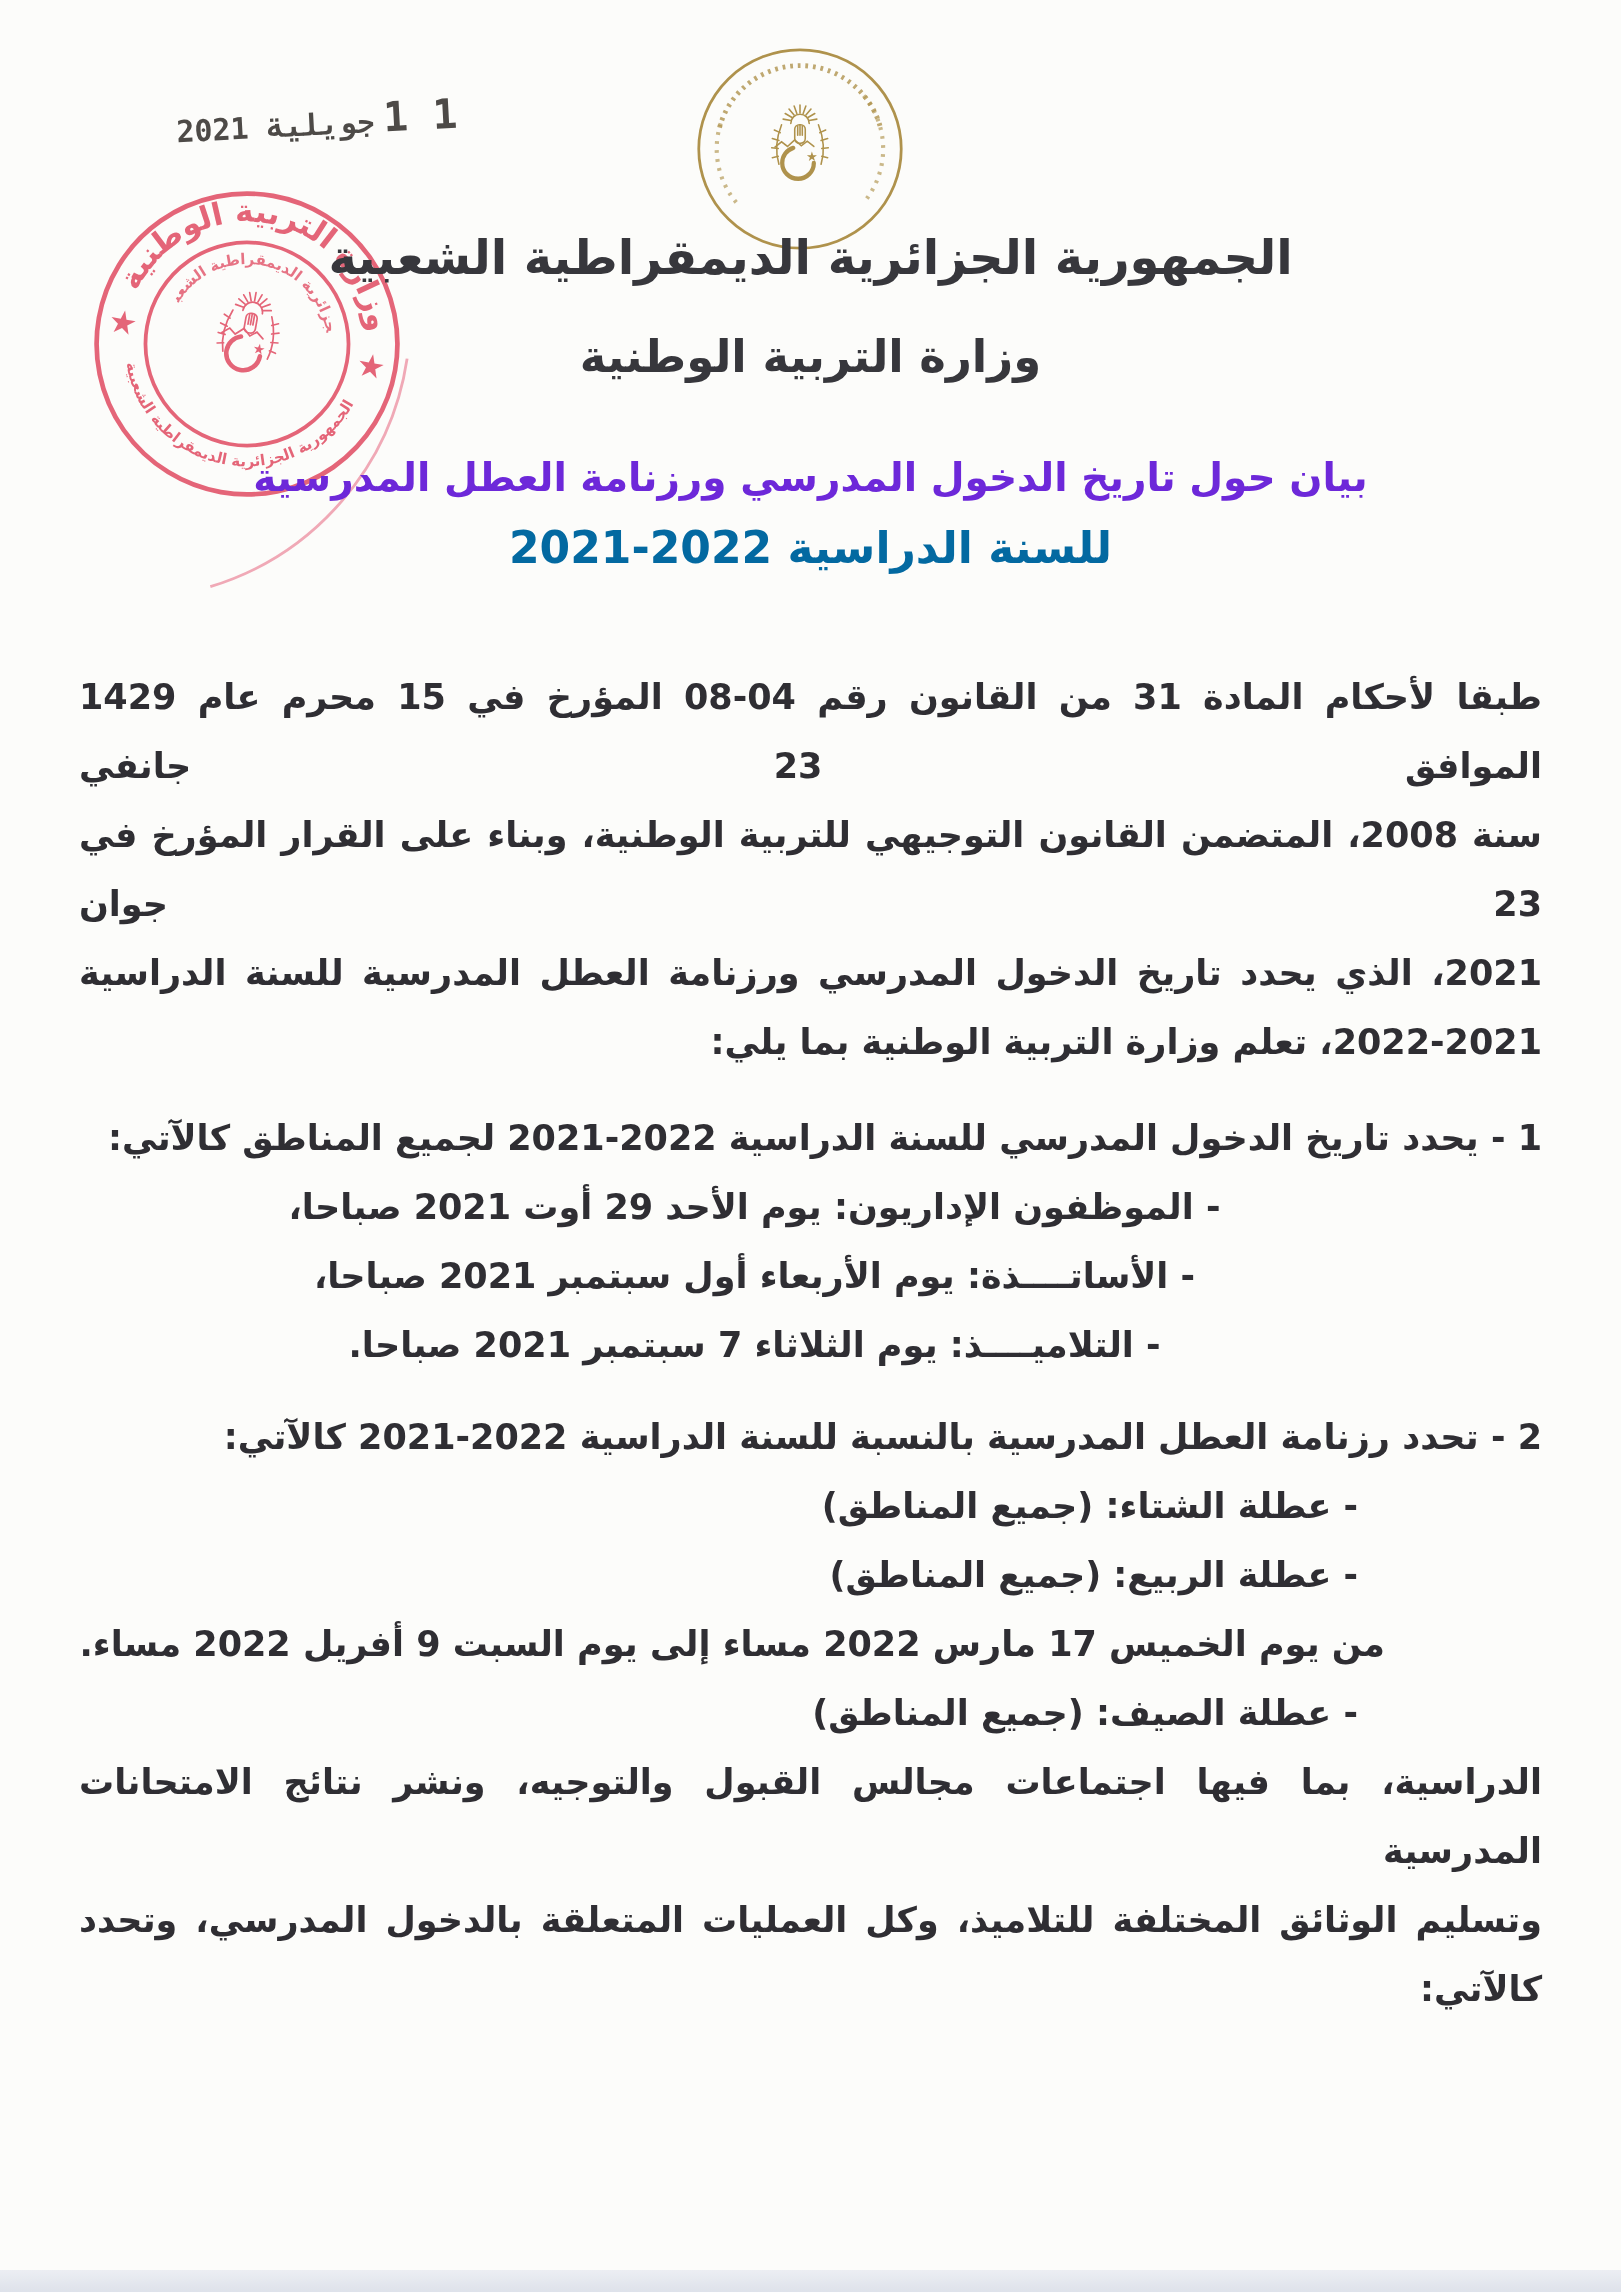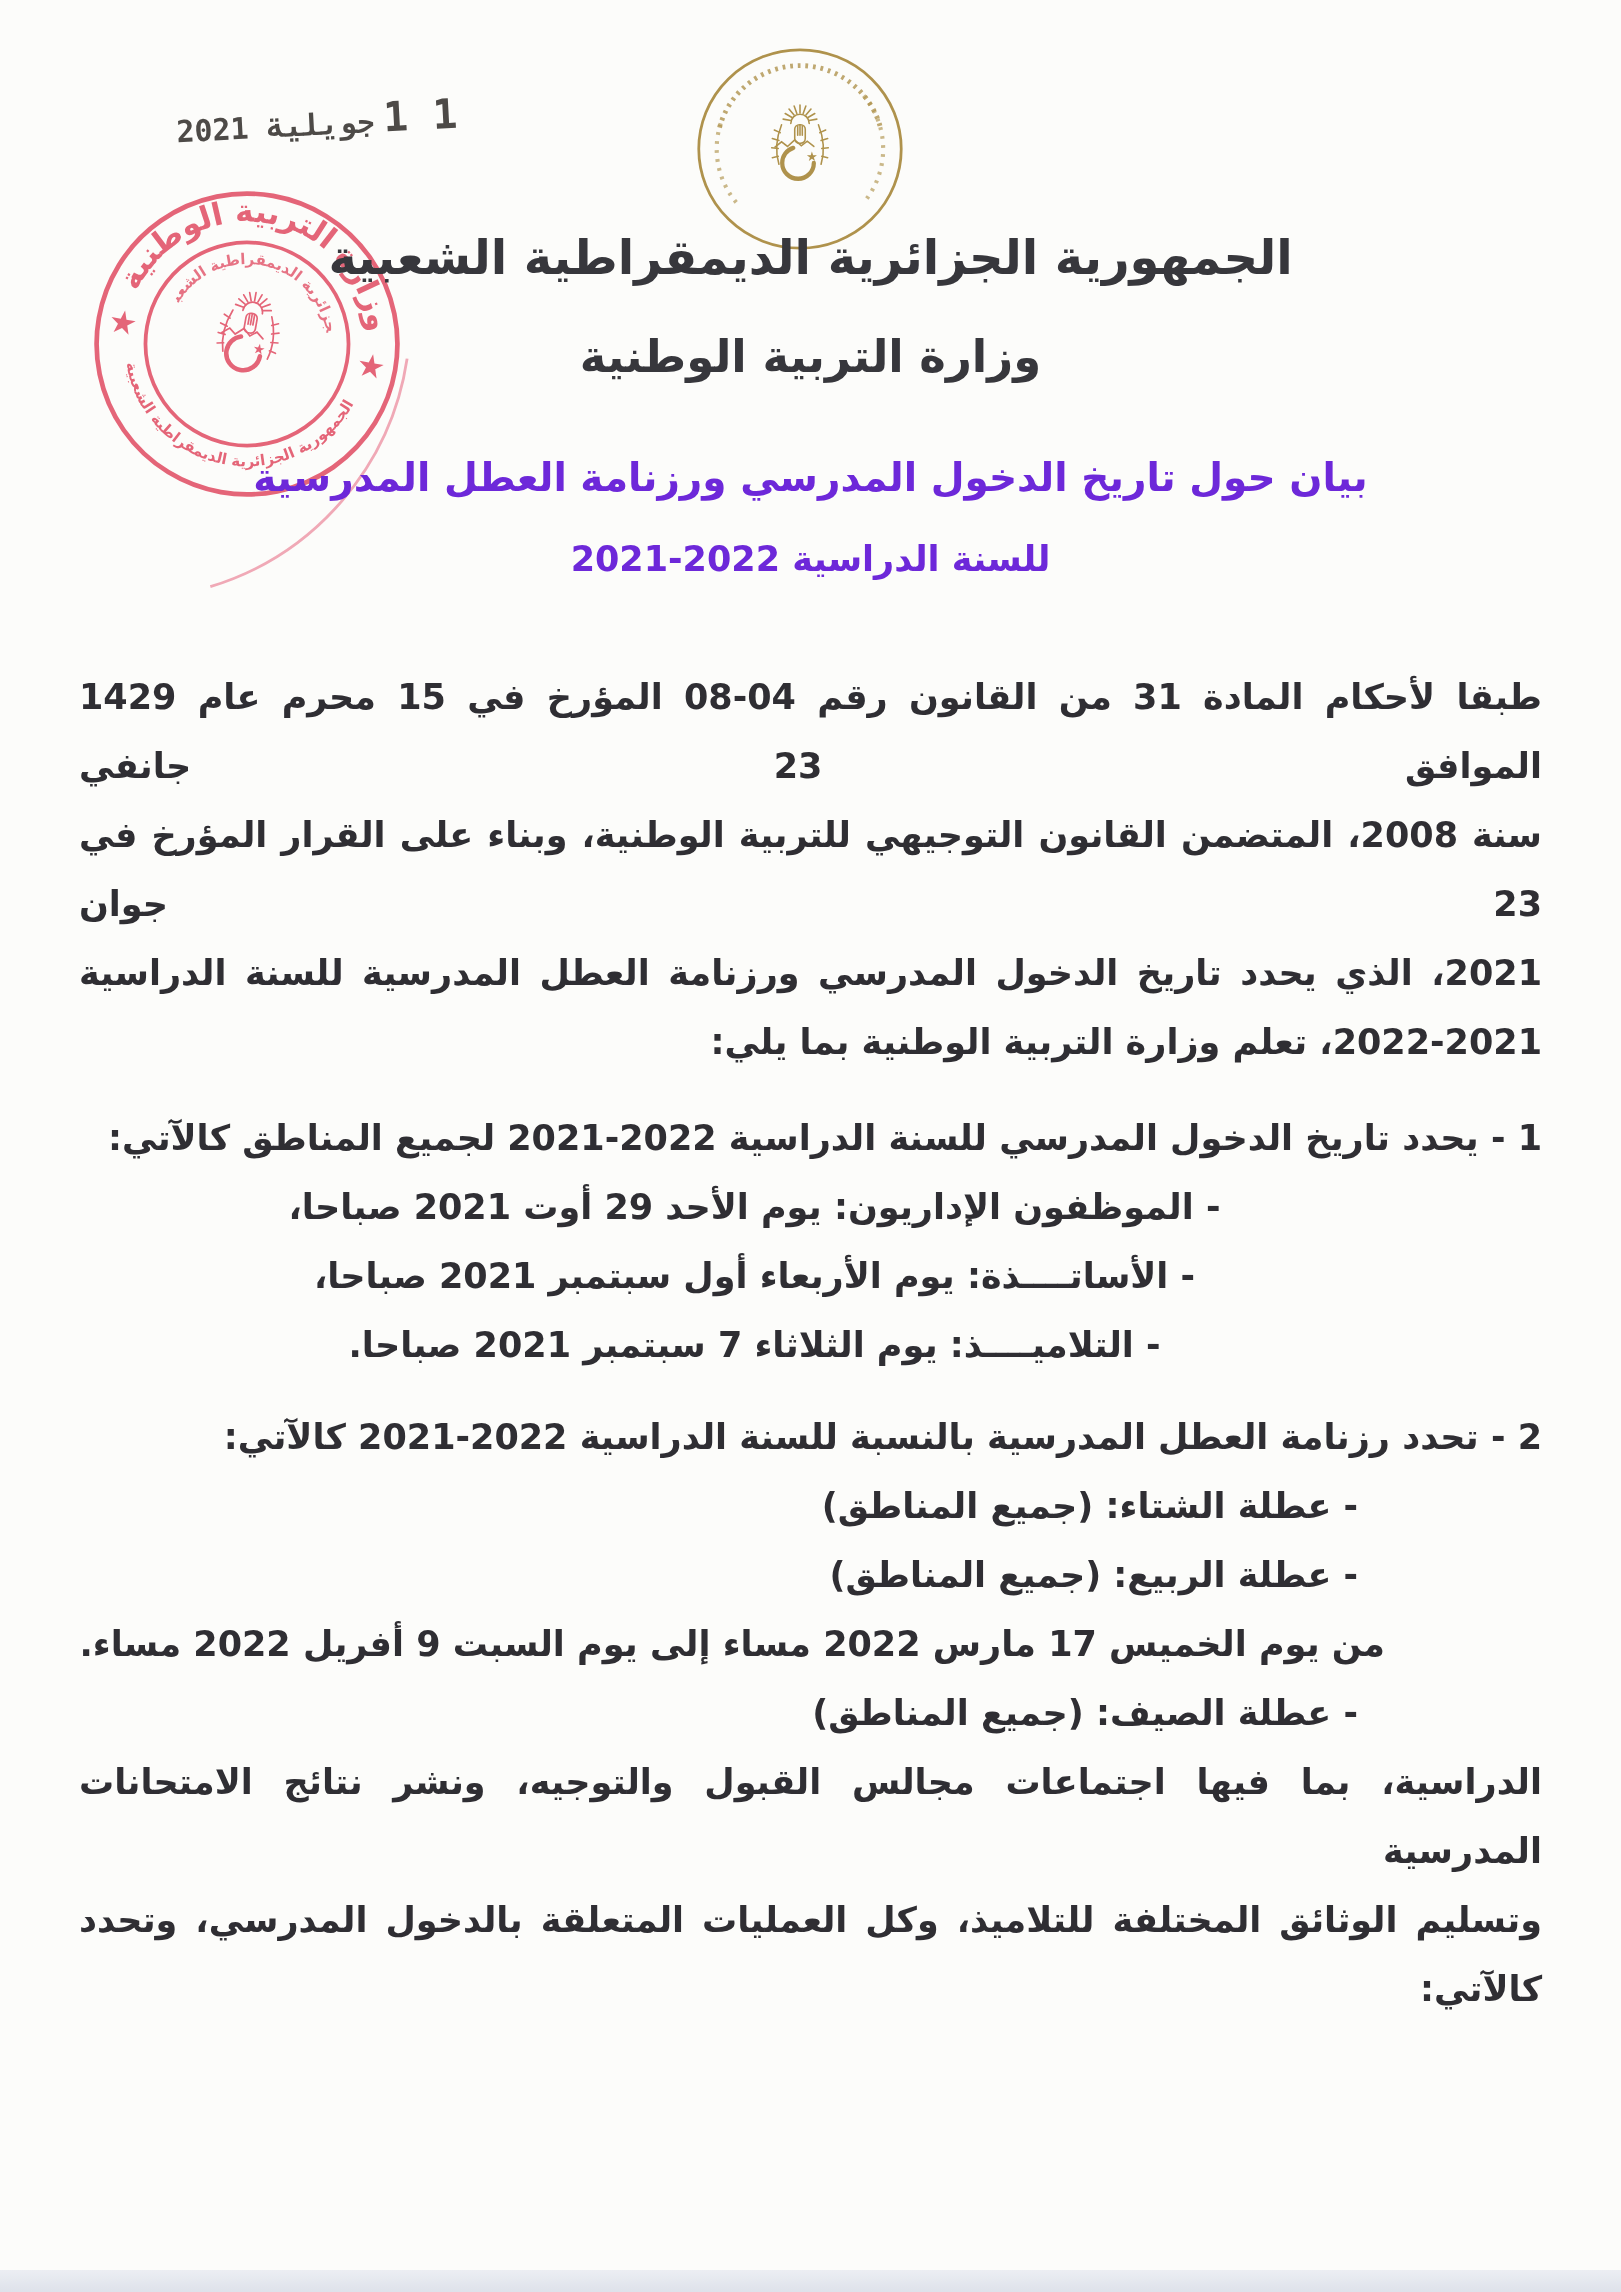--- a/index.html
+++ b/index.html
@@ -34,21 +34,21 @@
   .seal text{font-family:"DejaVu Sans",sans-serif;font-weight:bold;}
   
   .center-line{
     position:absolute;left:0;width:100%;
     text-align:center;direction:rtl;white-space:nowrap;
     font-weight:bold;
   }
   .hdr1{top:229px;font-size:48px;color:#37373c;}
   .hdr2{top:330px;font-size:45px;color:#37373c;}
   .ttl1{top:455px;font-size:39px;color:#6d28d9;}
-  .ttl2{top:539px;font-size:35px;color:#6d28d9;}
+  .ttl2{top:522px;font-size:44px;color:#0369a1;}
   
   .body-text{
     position:absolute;left:79px;top:663px;width:1463px;
     direction:rtl;
     font-size:35px;font-weight:bold;
     line-height:69px;
     color:#2f2e33;
   }
   .line{text-align:right;white-space:nowrap;}
   .jline{text-align:justify;text-align-last:justify;white-space:normal;}

